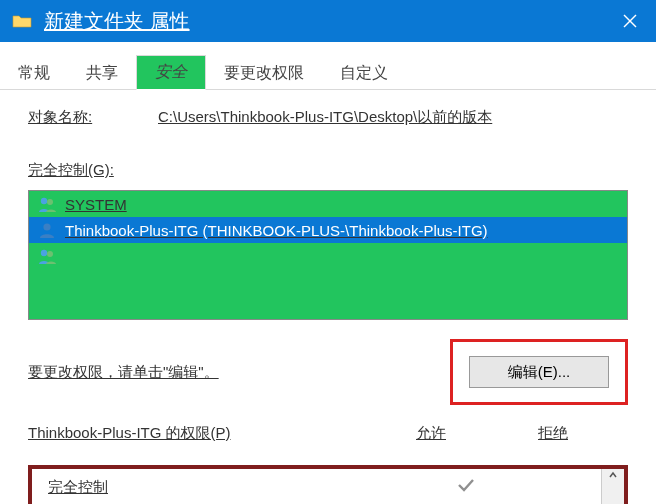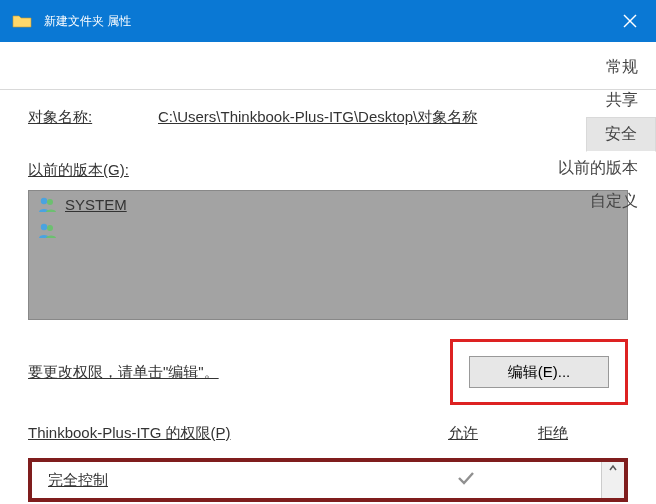--- a/index.html
+++ b/index.html
@@ -21,52 +21,53 @@
     color: #fff;
     padding-left: 12px;
   }
   .titlebar .folder-icon {
     width: 20px;
     height: 16px;
     margin-right: 12px;
   }
   .titlebar .title {
     flex: 1;
-    font-size: 12px;
+    font-size: 20px;
+    text-decoration: underline;
   }
   .titlebar .close {
     width: 52px;
     height: 42px;
     display: flex;
     align-items: center;
     justify-content: center;
     font-size: 18px;
     color: #fff;
   }
   .tabstrip {
     border-bottom: 1px solid #d9d9d9;
     display: flex;
     align-items: flex-end;
     height: 48px;
     padding-top: 8px;
     box-sizing: border-box;
-    flex-direction: column;
   }
   .tab {
     padding: 6px 18px 6px 18px;
     font-size: 16px;
     color: #444;
     position: relative;
     top: 1px;
     cursor: default;
   }
   .tab.active {
     border: 1px solid #d9d9d9;
     border-bottom: 1px solid #fff;
-    background: #e5e5e5;
+    background: #22c55e;
+    font-style: italic;
   }
   .panel {
     padding: 18px 28px 0 28px;
     text-decoration: underline;
   }
   .row-object {
     display: flex;
     margin-bottom: 34px;
   }
   .obj-label {
@@ -74,21 +75,21 @@
   }
   .obj-path {
     flex: 1;
   }
   .group-label {
     margin-bottom: 10px;
   }
   .listbox {
     border: 1px solid #888;
     height: 128px;
-    background: #a3a3a3;
+    background: #22c55e;
     overflow: hidden;
   }
   .list-item {
     display: flex;
     align-items: center;
     height: 26px;
     padding-left: 8px;
     font-size: 15px;
   }
   .list-item.selected {
@@ -118,21 +119,22 @@
     width: 140px;
     height: 32px;
     font-size: 15px;
     background: #e7e7e7;
     border: 1px solid #999;
   }
   .perm-header {
     display: flex;
     align-items: center;
     margin-top: 22px;
-    margin-bottom: 15px;
+    margin-bottom: 22px;
+    gap: 32px;
   }
   .perm-header .perm-title {
     flex: 1;
   }
   .perm-header .col {
     width: 90px;
     text-align: left;
   }
   .perm-box {
     border: 4px solid #7f1d1d;
@@ -178,44 +180,53 @@
       <line x1="1" y1="1" x2="13" y2="13" stroke="#fff" stroke-width="1.4"></line>
       <line x1="13" y1="1" x2="1" y2="13" stroke="#fff" stroke-width="1.4"></line>
     </svg>
   </div>
 </div>
 
 <div class="tabstrip">
   <div class="tab">常规</div>
   <div class="tab">共享</div>
   <div class="tab active">安全</div>
-  <div class="tab">以前的版本</div>
+  <div class="tab">要更改权限</div>
   <div class="tab">自定义</div>
 </div>
 
 <div class="panel">
 
   <div class="row-object">
     <span class="obj-label">对象名称:</span>
-    <span class="obj-path">C:\Users\Thinkbook-Plus-ITG\Desktop\对象名称</span>
-  </div>
-
-  <div class="group-label">以前的版本(G):</div>
+    <span class="obj-path">C:\Users\Thinkbook-Plus-ITG\Desktop\以前的版本</span>
+  </div>
+
+  <div class="group-label">完全控制(G):</div>
 
   <div class="listbox">
     <div class="list-item">
       <span class="uicon">
         <svg viewBox="0 0 22 18">
             <circle cx="7" cy="6" r="3.2" fill="#4aa3e0"></circle>
             <circle cx="13" cy="7" r="3" fill="#6cc070"></circle>
             <path d="M2 17c0-4 10-4 10 0" fill="#4aa3e0"></path>
             <path d="M9 17c0-3.5 10-3.5 10 0" fill="#6cc070"></path>
           </svg>
       </span>
       <span>SYSTEM</span>
+    </div>
+    <div class="list-item selected">
+      <span class="uicon">
+        <svg viewBox="0 0 22 18">
+            <circle cx="10" cy="6" r="3.6" fill="#3a7fc4"></circle>
+            <path d="M3 17c0-5 14-5 14 0" fill="#3a7fc4"></path>
+          </svg>
+      </span>
+      <span>Thinkbook-Plus-ITG (THINKBOOK-PLUS-\Thinkbook-Plus-ITG)</span>
     </div>
     <div class="list-item">
       <span class="uicon">
         <svg viewBox="0 0 22 18">
             <circle cx="7" cy="6" r="3.2" fill="#4aa3e0"></circle>
             <circle cx="13" cy="7" r="3" fill="#6cc070"></circle>
             <path d="M2 17c0-4 10-4 10 0" fill="#4aa3e0"></path>
             <path d="M9 17c0-3.5 10-3.5 10 0" fill="#6cc070"></path>
           </svg>
       </span>

